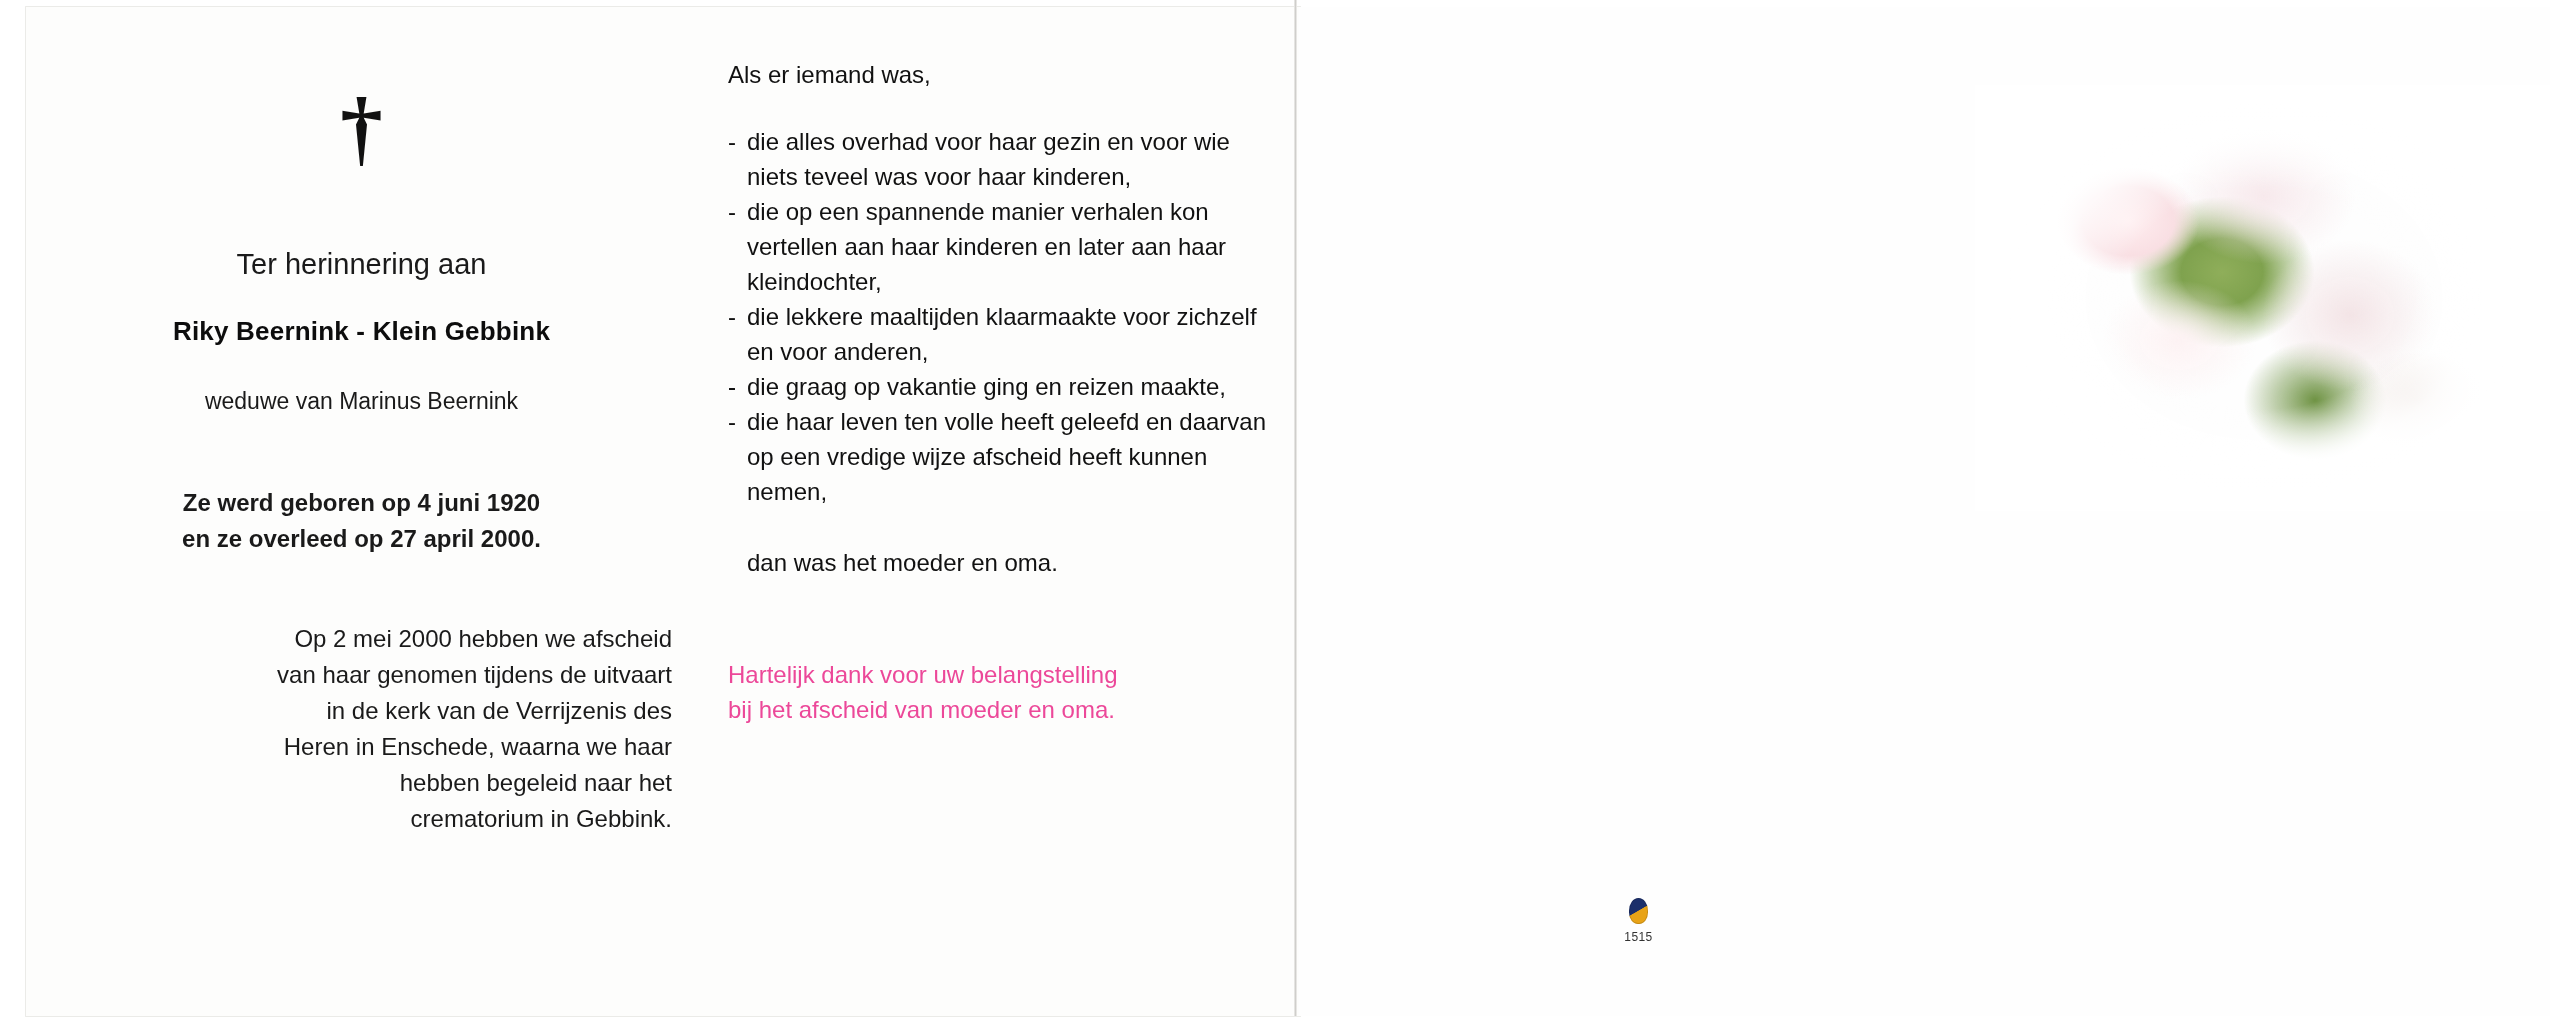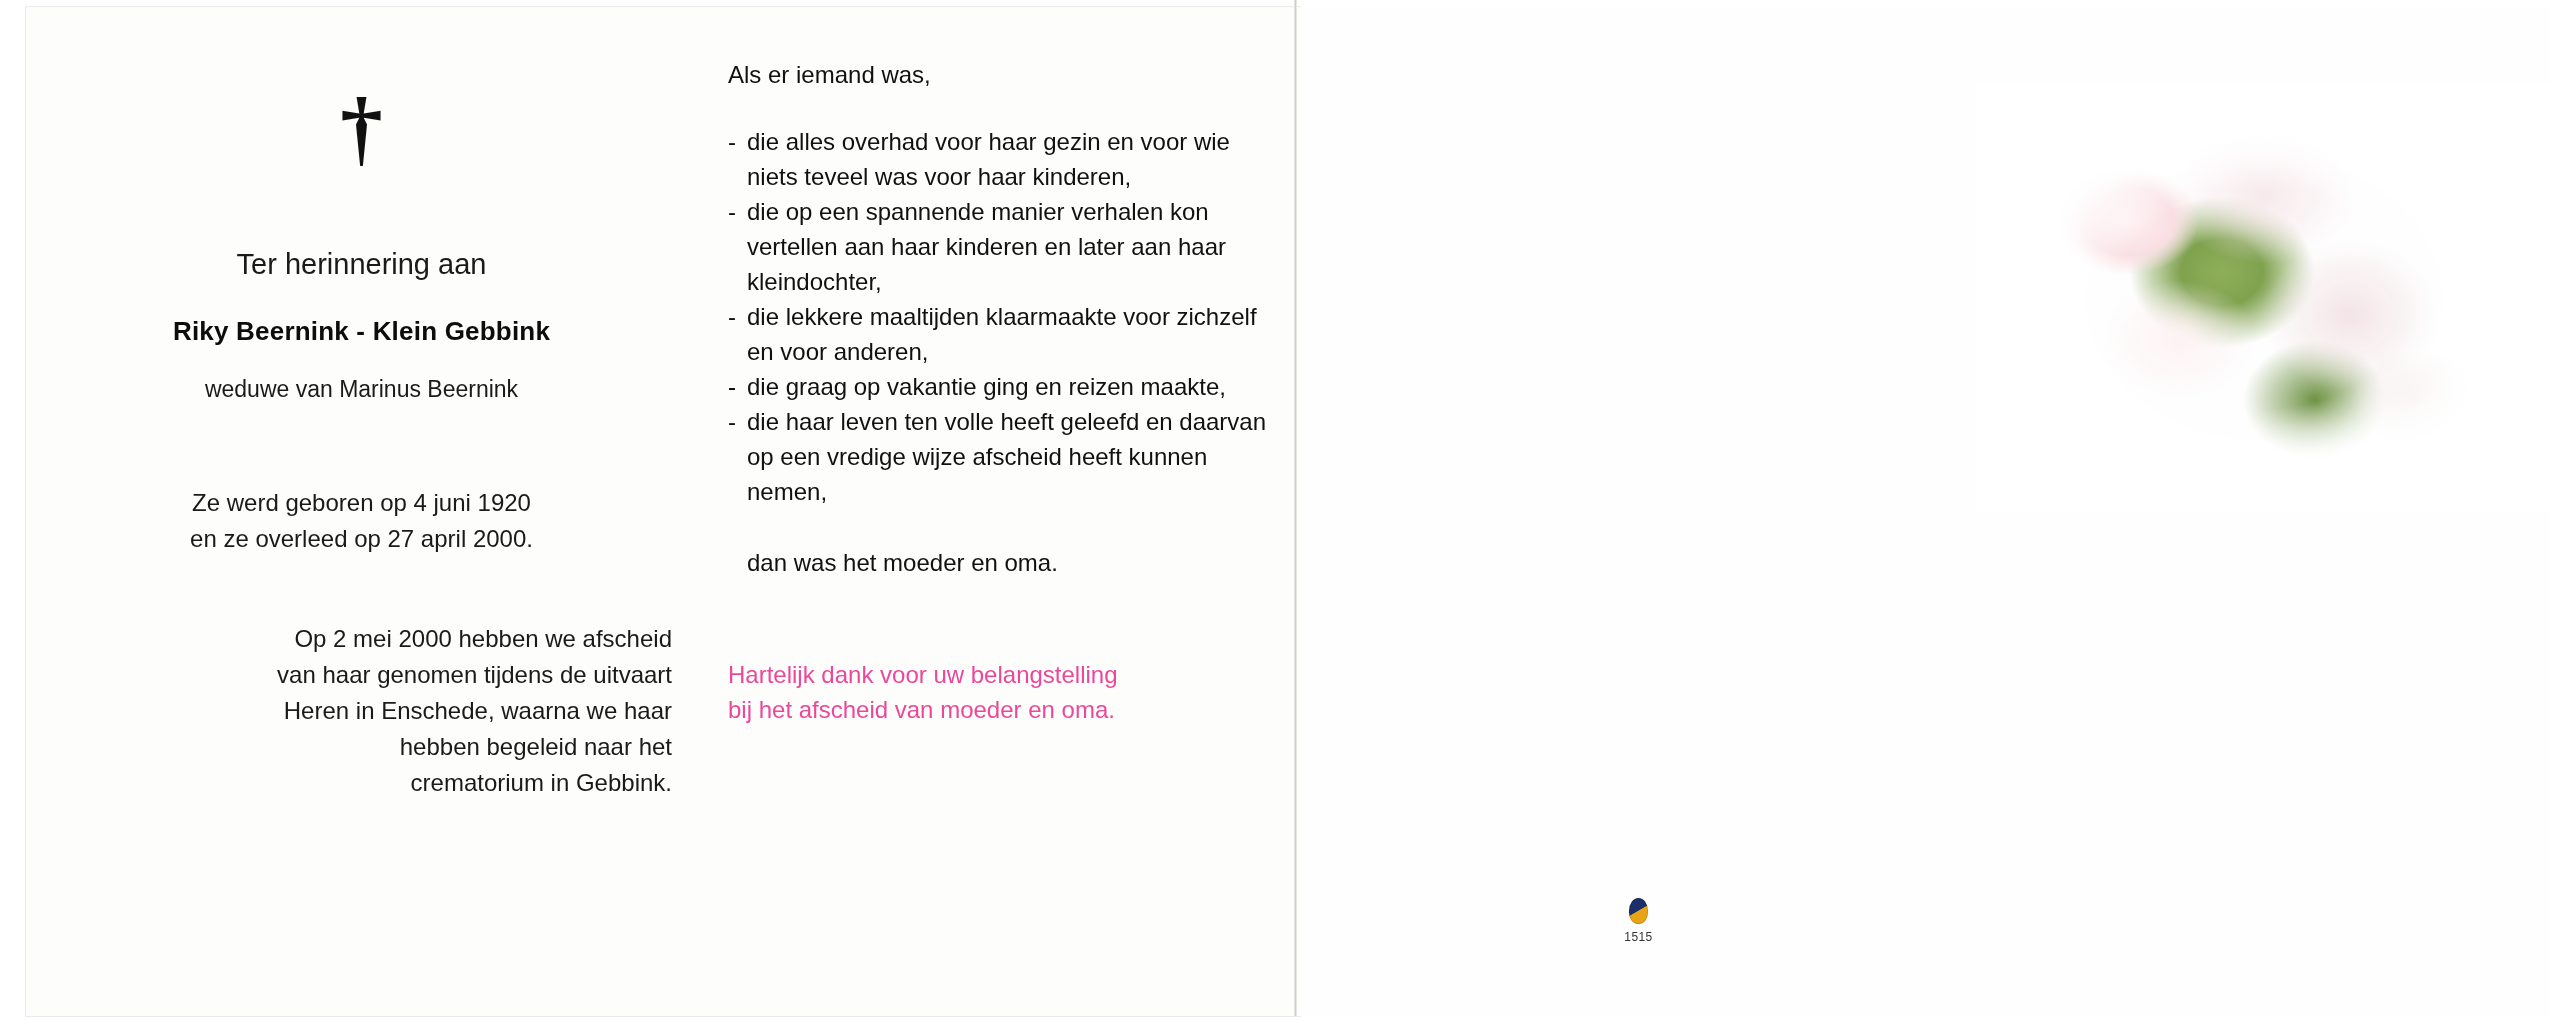--- a/index.html
+++ b/index.html
@@ -100,35 +100,36 @@
     font-size: 26px;
     font-weight: bold;
     line-height: 37px;
     margin-top: 32px;
     color: #0d0d0d;
     letter-spacing: 0.2px;
   }
   .mem-widow {
     font-size: 23px;
     line-height: 34px;
-    margin-top: 22px;
+    margin-top: 34px;
     color: #1a1a1a;
   }
 
   .dates-block {
     position: absolute;
     left: 0;
     top: 451px;
     width: 621px;
     text-align: center;
   }
   .dates-line {
     font-size: 24px;
     line-height: 36px;
     color: #1a1a1a;
+    font-weight: bold;
   }
 
   .farewell-block {
     position: absolute;
     left: 0;
     top: 587px;
     width: 621px;
     text-align: right;
   }
   .farewell-line {
@@ -254,20 +255,21 @@
     </div>
 
     <div class="dates-block">
       <div class="dates-line">Ze werd geboren op 4 juni 1920</div>
       <div class="dates-line">en ze overleed op 27 april 2000.</div>
     </div>
 
     <div class="farewell-block">
       <div class="farewell-line">Op 2 mei 2000 hebben we afscheid</div>
       <div class="farewell-line">van haar genomen tijdens de uitvaart</div>
+      <div class="farewell-line">in de kerk van de Verrijzenis des</div>
       <div class="farewell-line">Heren in Enschede, waarna we haar</div>
       <div class="farewell-line">hebben begeleid naar het</div>
       <div class="farewell-line">crematorium in Gebbink.</div>
     </div>
 
   </div>
 
   <div class="panel-mid">
 
     <p class="mid-intro">Als er iemand was,</p>

